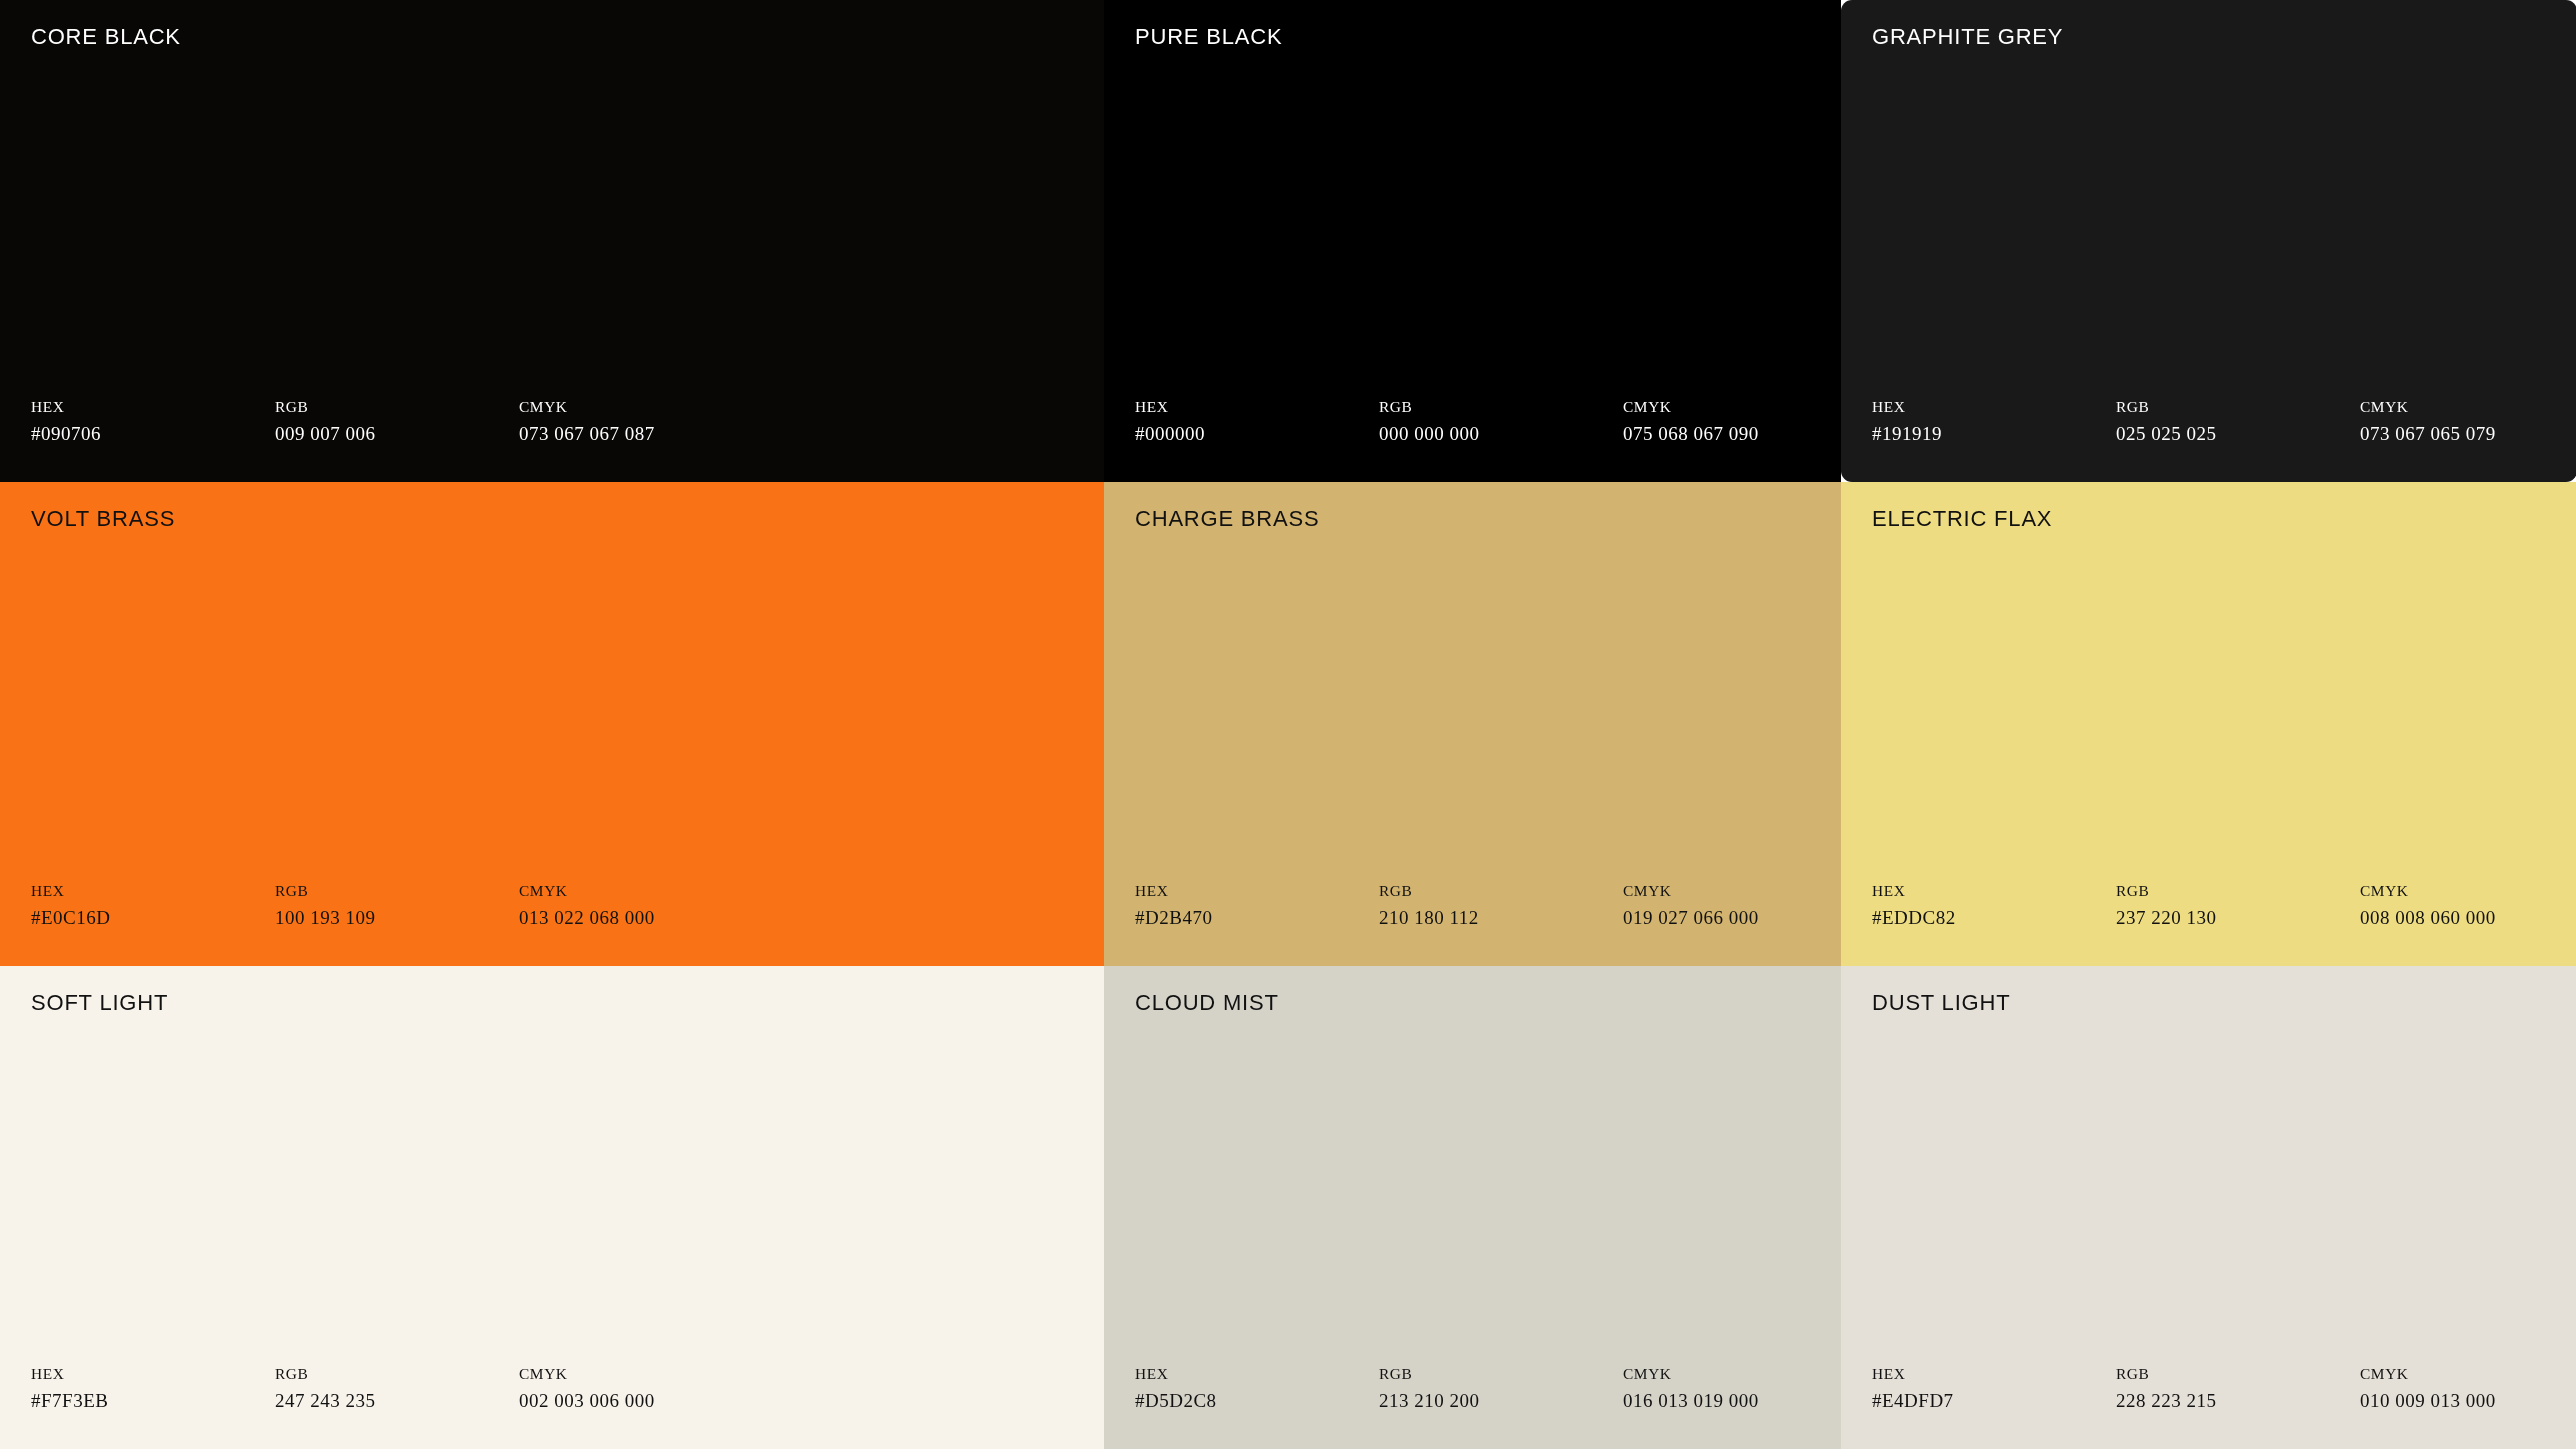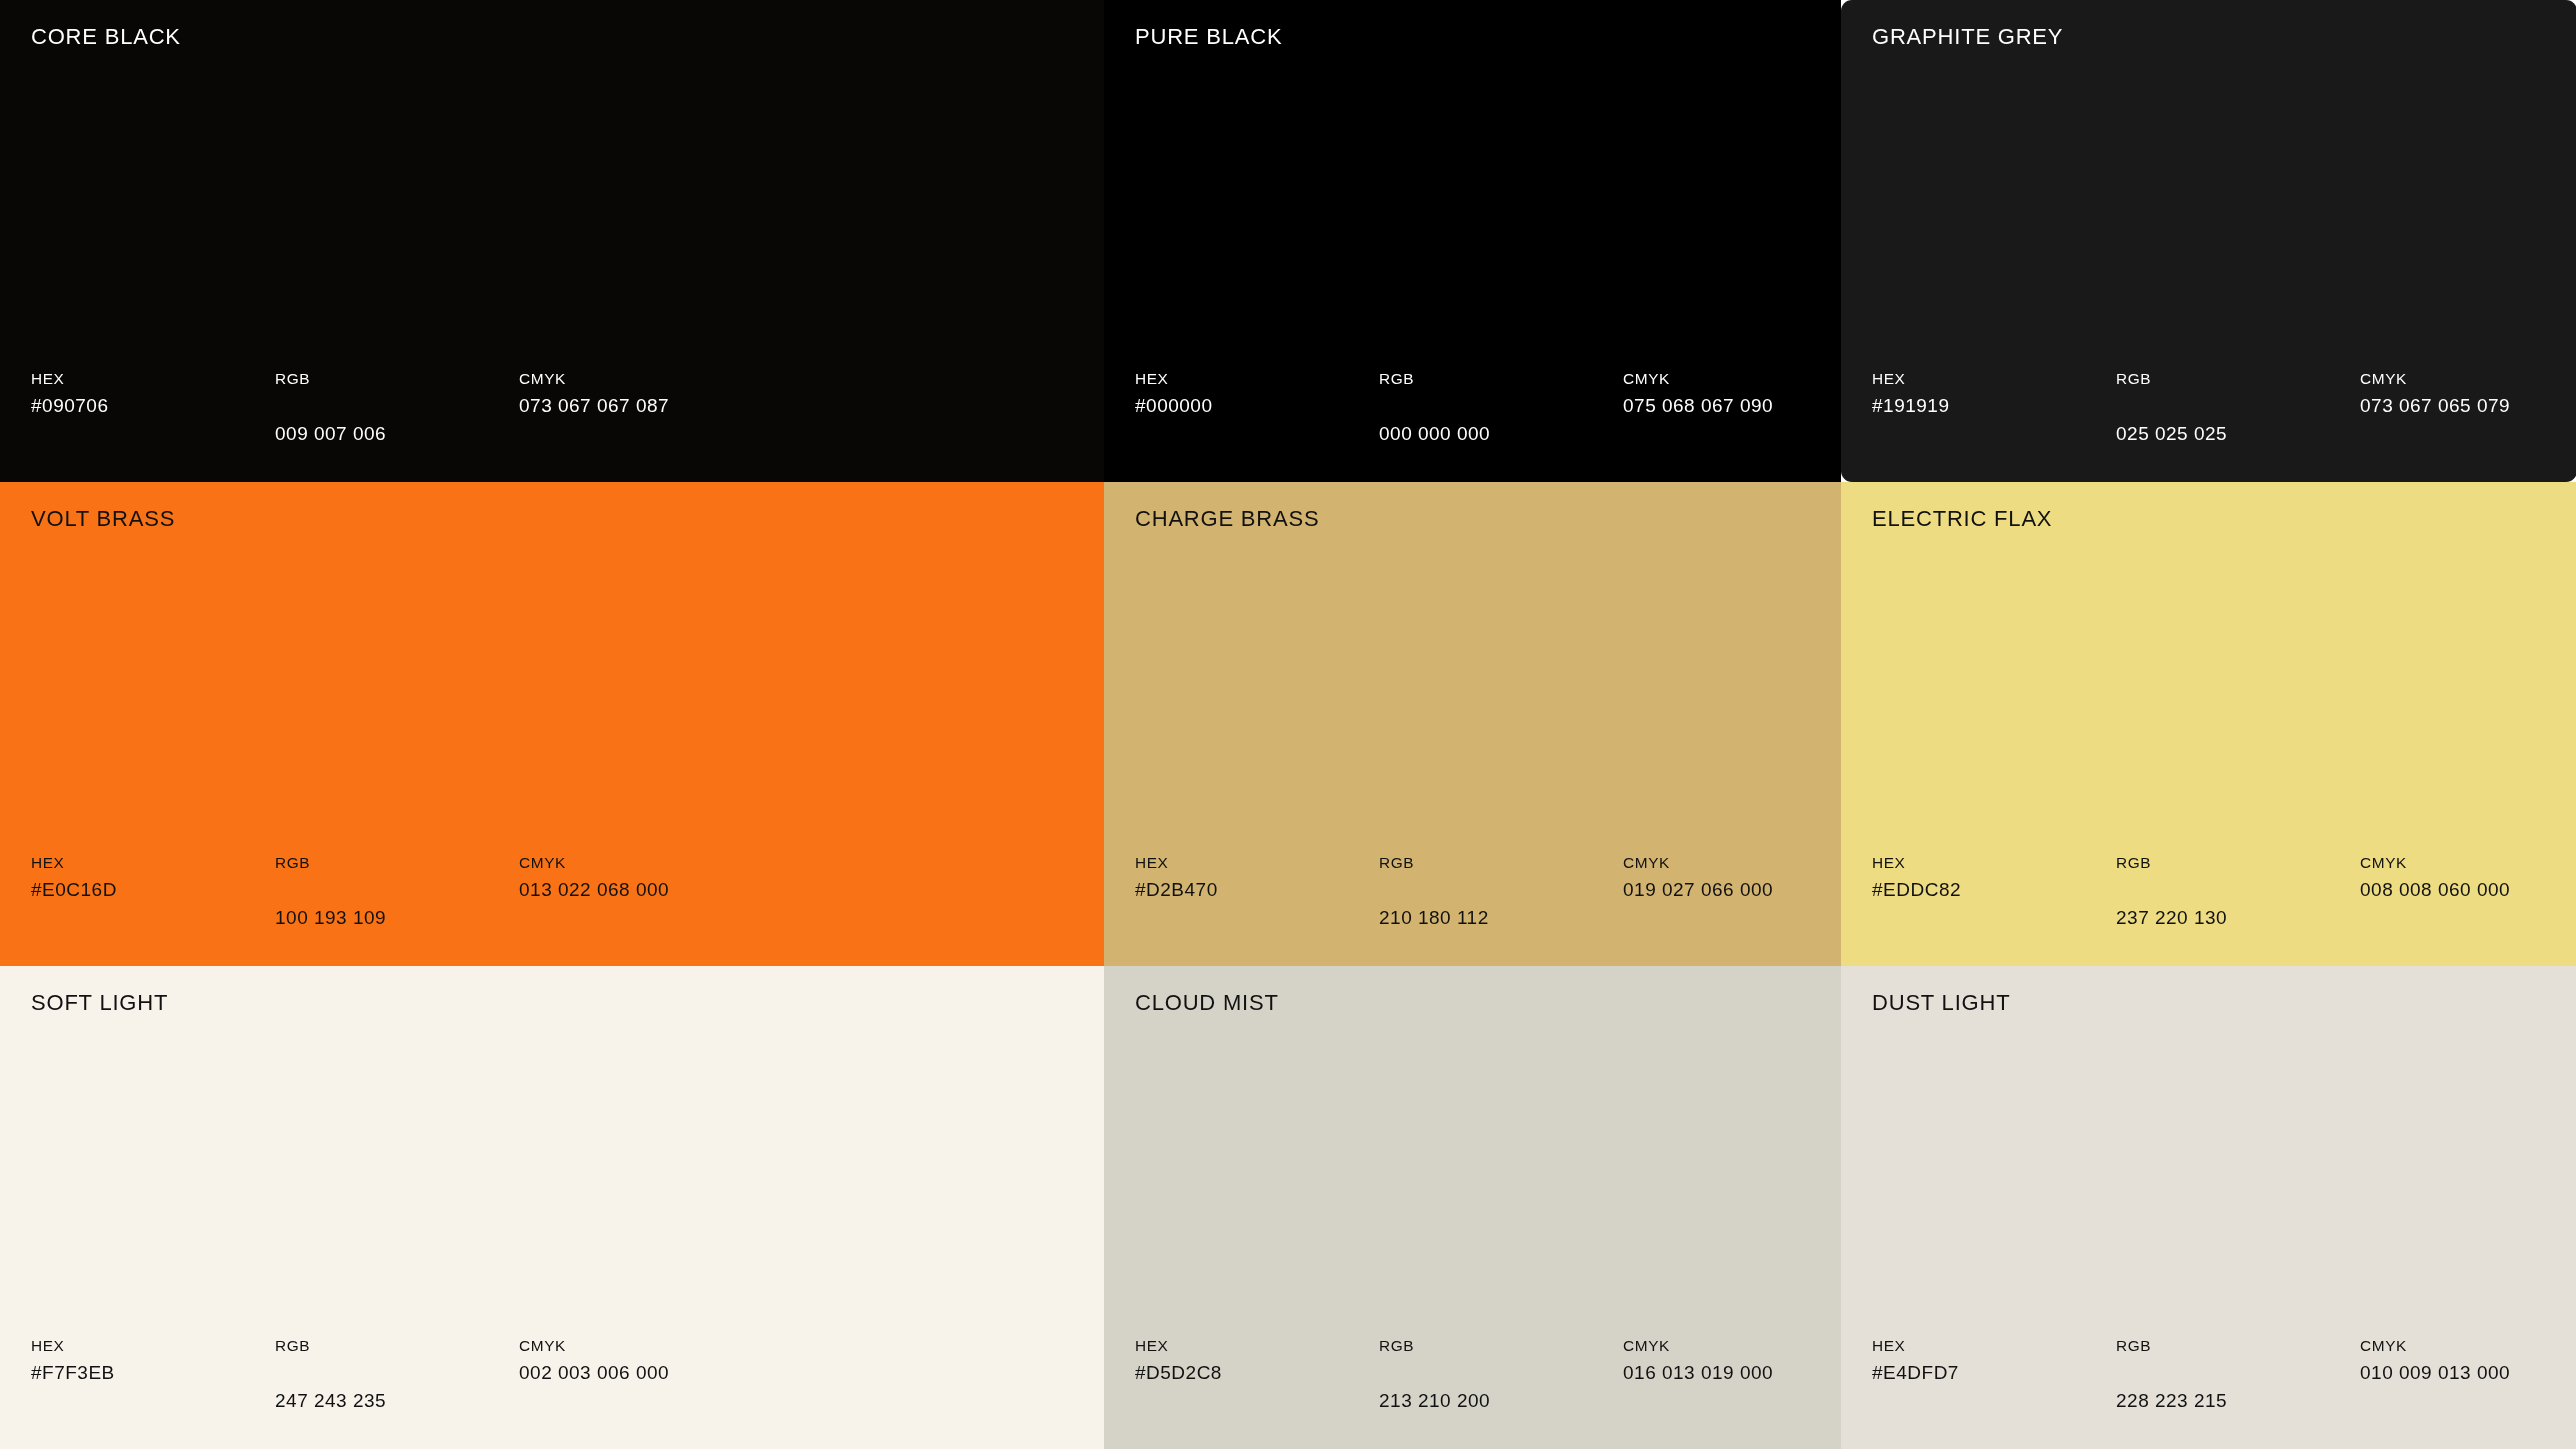--- a/index.html
+++ b/index.html
@@ -40,28 +40,29 @@
   }
 
   .swatch-meta {
     position: absolute;
     left: 31px;
     bottom: 39px;
     display: flex;
     flex-direction: row;
     align-items: flex-start;
     white-space: nowrap;
+    font-family: Liberation Serif, serif;
   }
 
   .meta-col {
     display: flex;
     flex-direction: column;
   }
   .meta-col.col-hex  { width: 244px; }
-  .meta-col.col-rgb  { width: 244px; gap: 28px; }
+  .meta-col.col-rgb  { width: 244px; }
   .meta-col.col-cmyk { width: auto; }
 
   .meta-label {
     font-size: 15.4px;
     letter-spacing: 0.6px;
     line-height: 1;
     margin-bottom: 9.4px;
     font-weight: 400;
   }
 

